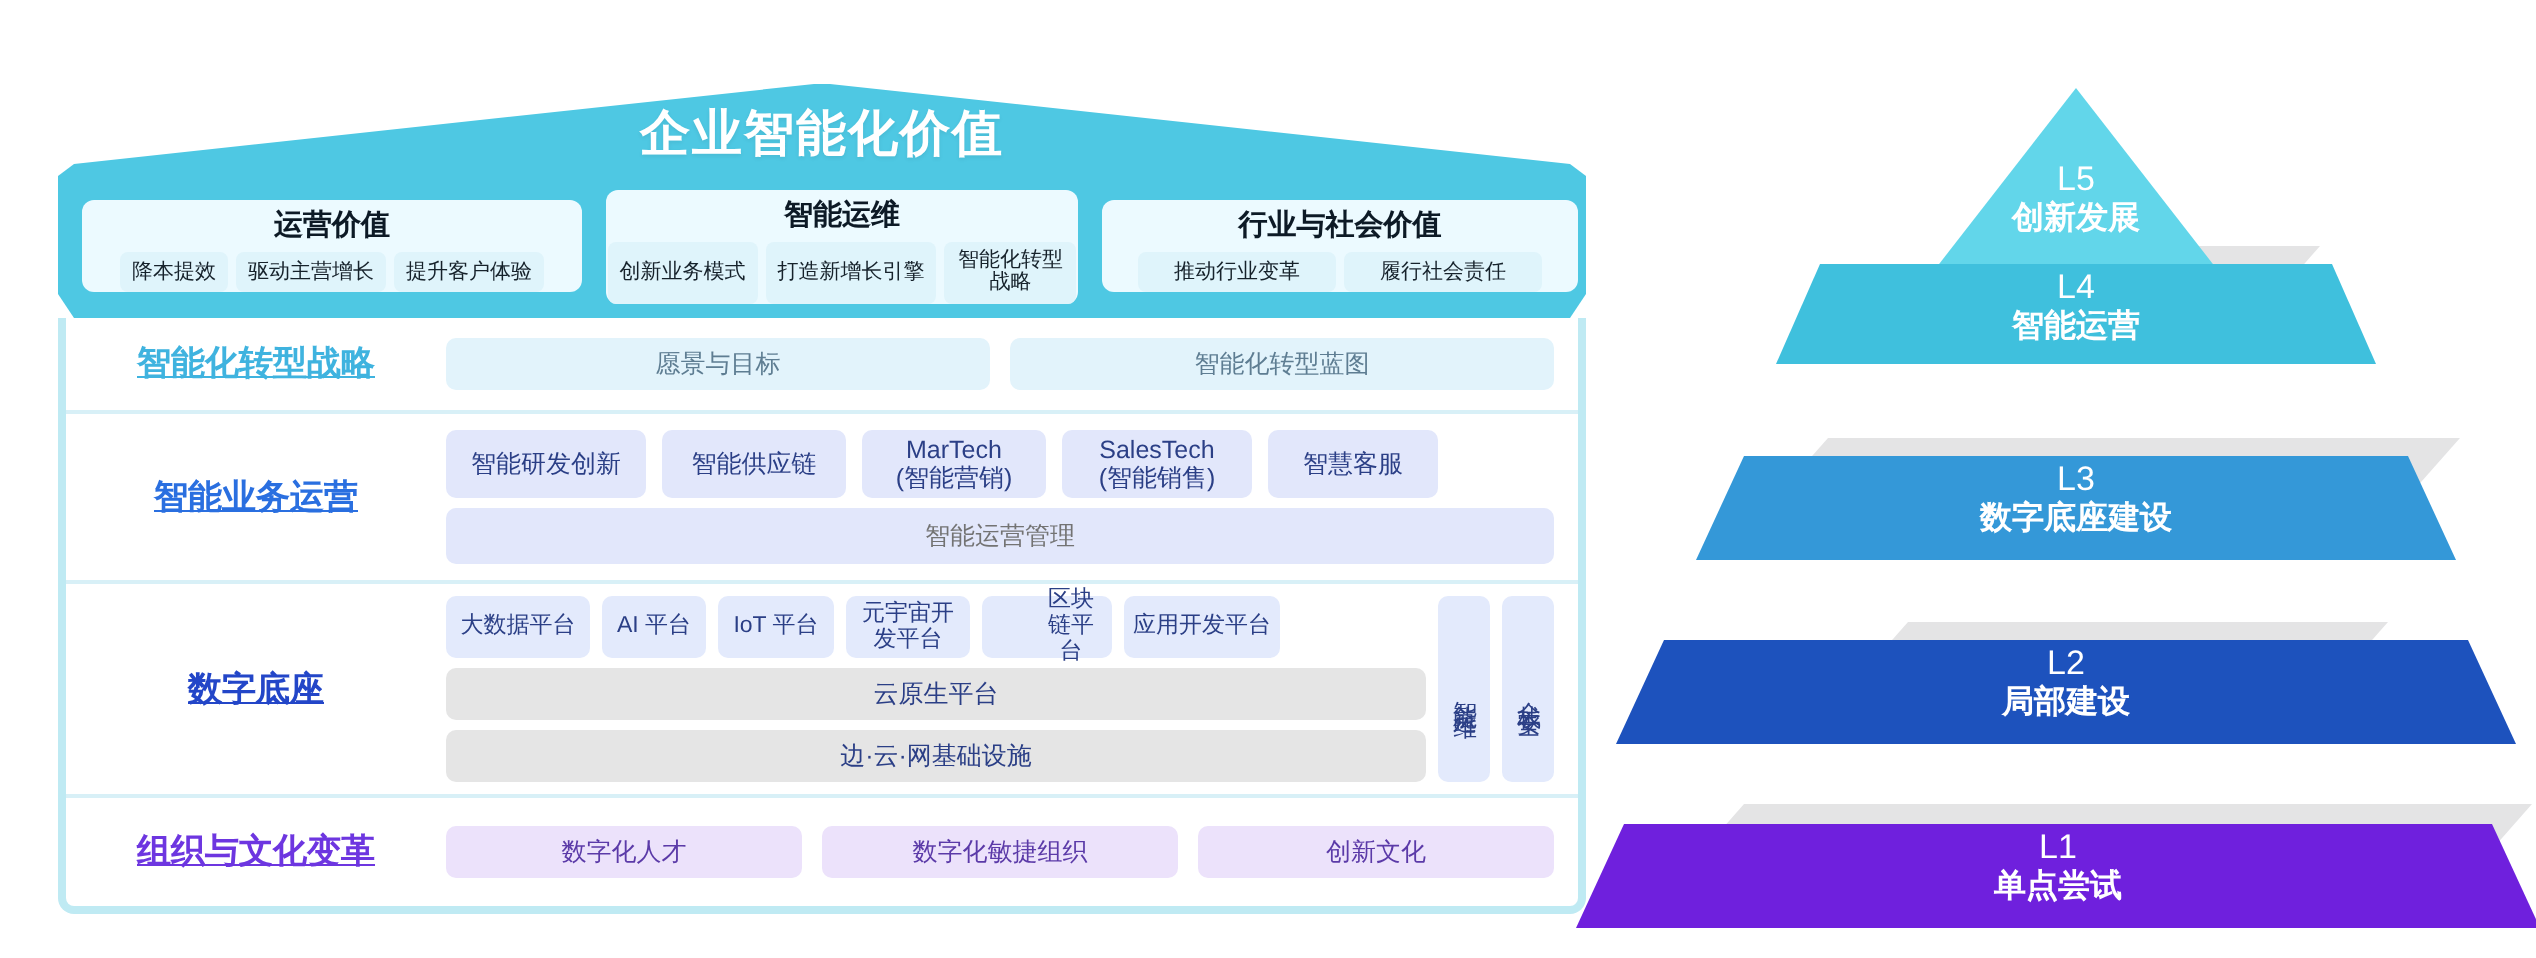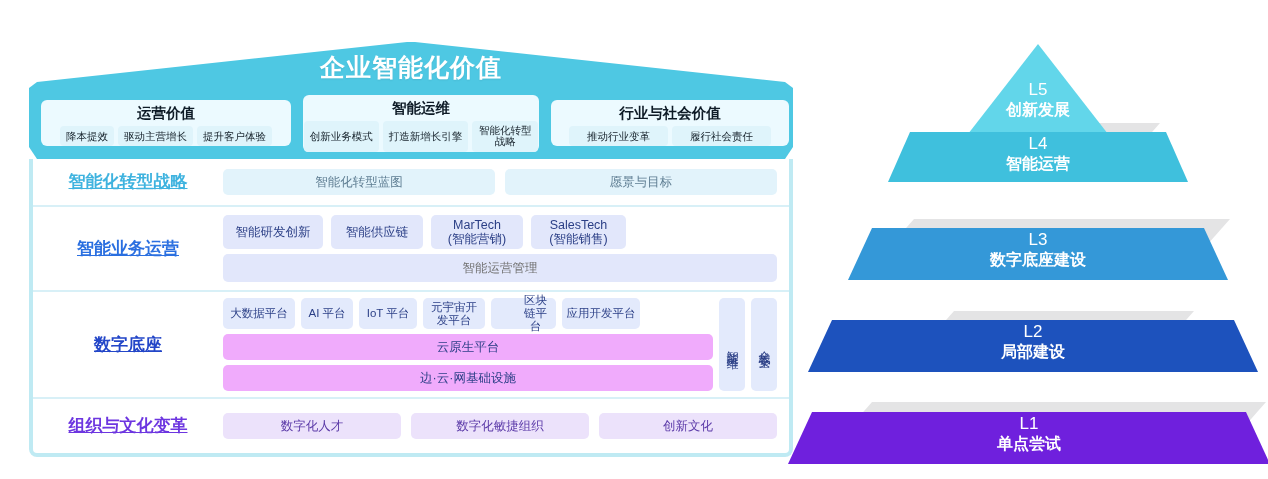--- a/index.html
+++ b/index.html
@@ -143,21 +143,21 @@
     height:31px;font-size:11.5px;padding:0 4px;
   }
   .tile-base.two-line{line-height:12.5px;}
   .p1{flex:0 0 72px;}
   .p2{flex:0 0 52px;}
   .p3{flex:0 0 58px;}
   .p4{flex:0 0 62px;}
   .p5{flex:0 0 65px;padding-left:28px;}
   .p6{flex:0 0 78px;}
   .tile-base-wide{
-    background:#f0abfc;color:#2b3f86;
+    background:#e5e5e5;color:#2b3f86;
     height:26px;font-size:12.5px;width:100%;
   }
   .tile-vert{
     background:#e3eafc;color:#2b3f86;
     width:26px;height:93px;font-size:12px;
     writing-mode:vertical-rl;
     letter-spacing:2px;
     flex:0 0 26px;
   }
 
@@ -221,34 +221,35 @@
 
     </div>
   </div>
 
   <div class="house-body">
 
     <div class="house-row row-strategy">
       <div class="row-label lbl-strategy">智能化转型战略</div>
       <div class="row-content">
         <div class="strategy-line">
+          <div class="tile tile-strategy">愿景与目标</div>
           <div class="tile tile-strategy">智能化转型蓝图</div>
-          <div class="tile tile-strategy">愿景与目标</div>
         </div>
       </div>
     </div>
 
     <div class="house-row row-business">
       <div class="row-label lbl-business">智能业务运营</div>
       <div class="row-content">
         <div class="business-line-1">
           <div class="tile tile-biz b1">智能研发创新</div>
           <div class="tile tile-biz b2">智能供应链</div>
           <div class="tile tile-biz b3 two-line">MarTech<br>(智能营销)</div>
           <div class="tile tile-biz b4 two-line">SalesTech<br>(智能销售)</div>
+          <div class="tile tile-biz b5">智慧客服</div>
         </div>
         <div class="tile tile-biz-wide">智能运营管理</div>
       </div>
     </div>
 
     <div class="house-row row-base">
       <div class="row-label lbl-base">数字底座</div>
       <div class="base-wrap">
         <div class="base-stack">
           <div class="base-line-1">

